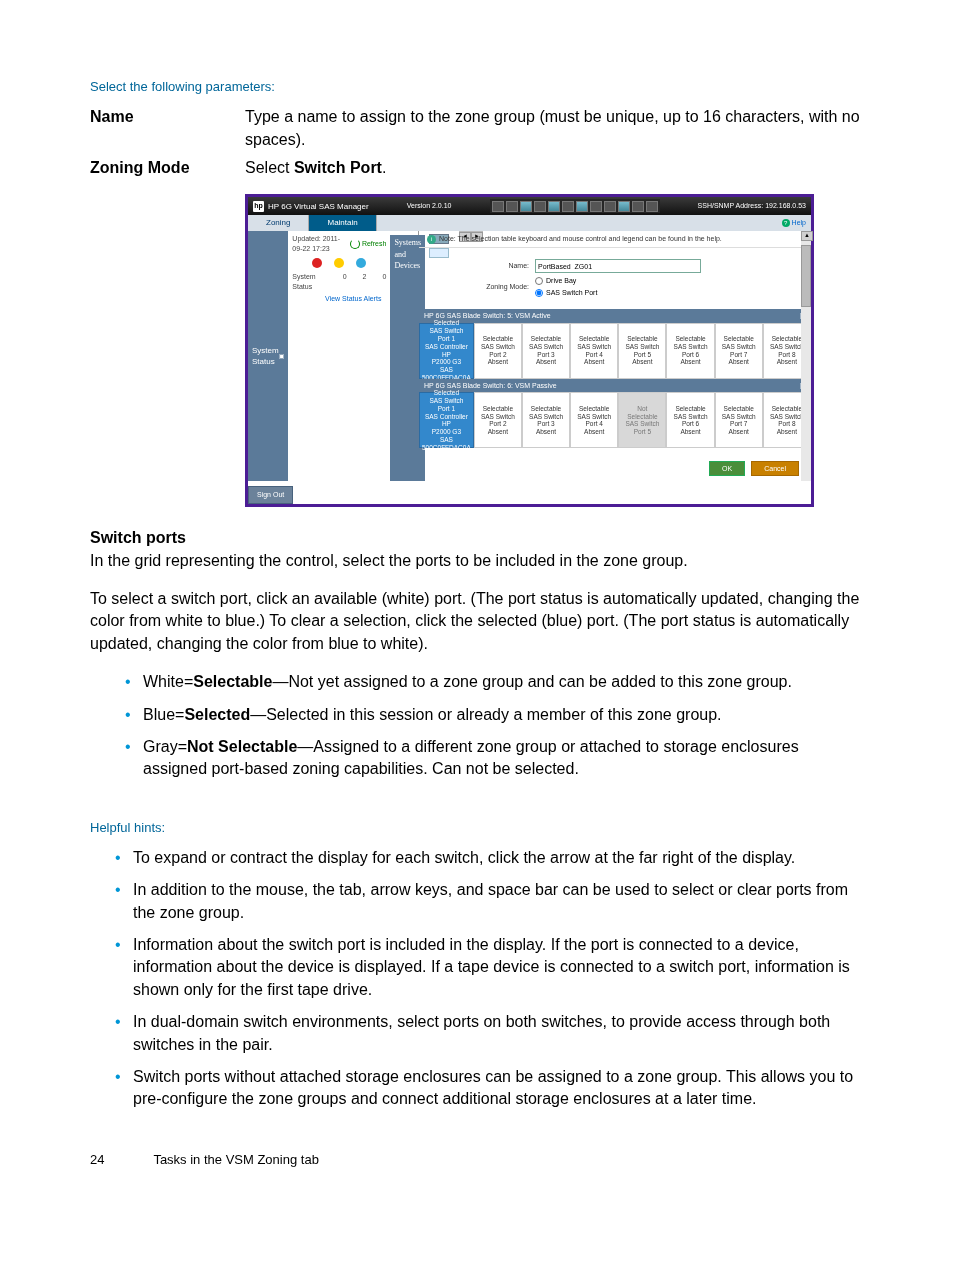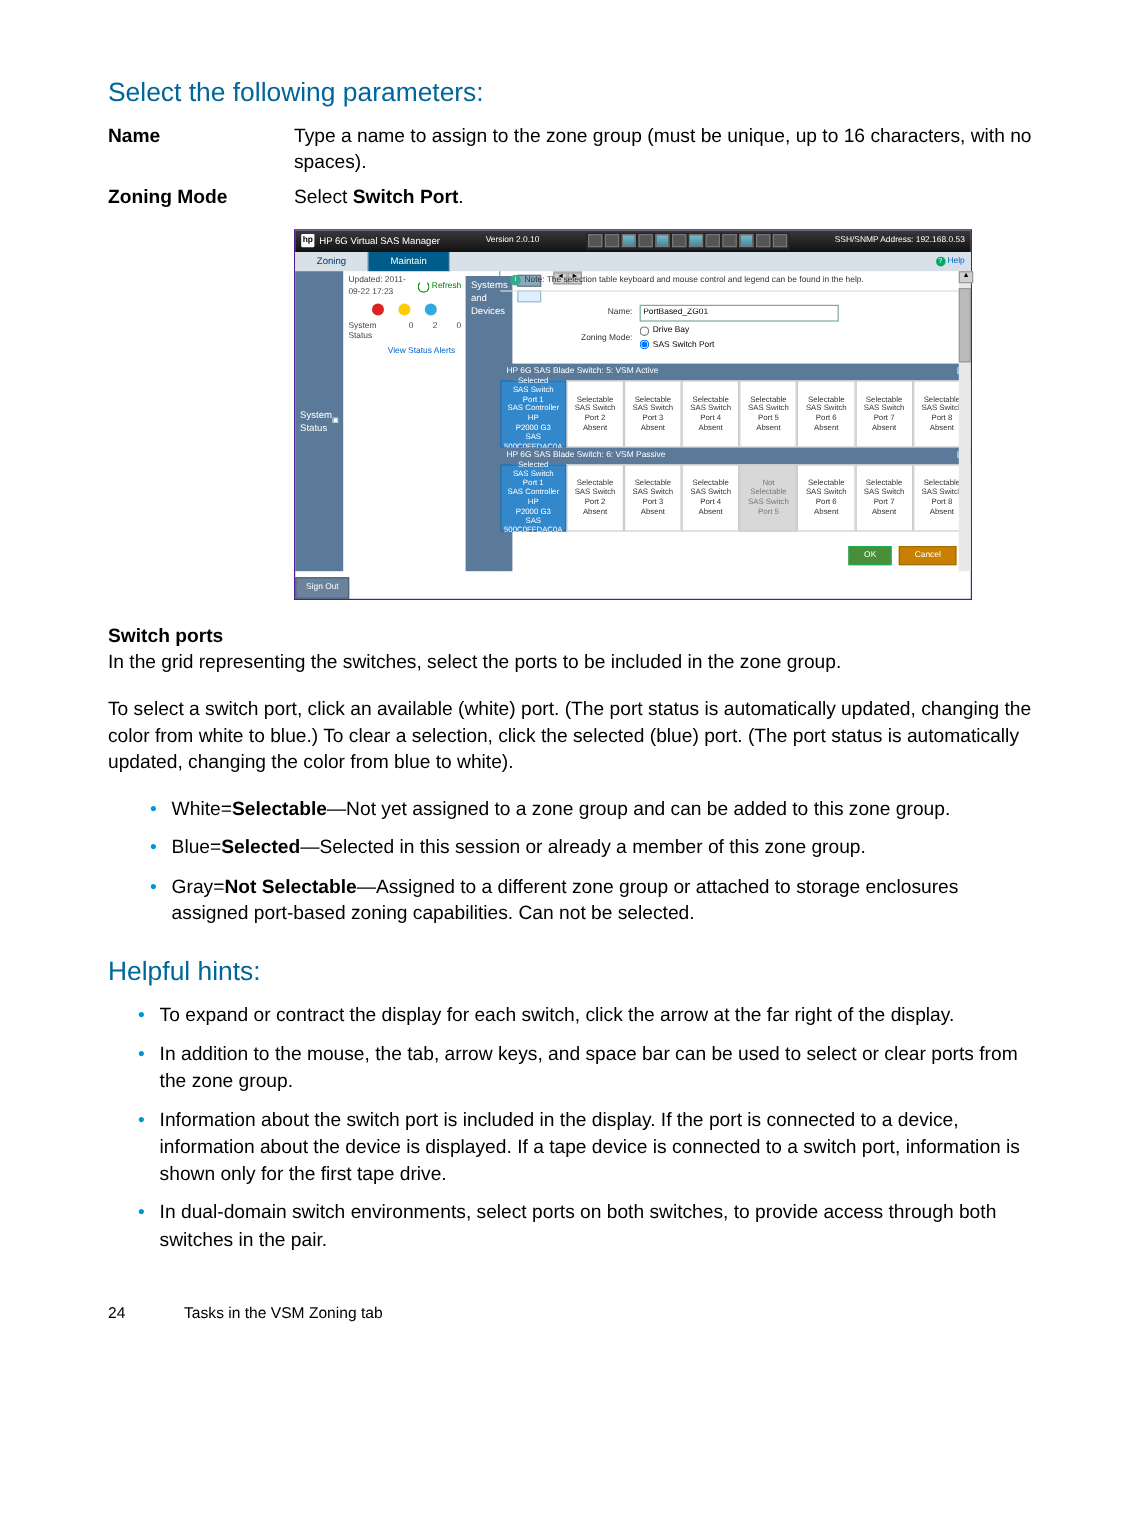--- a/index.html
+++ b/index.html
@@ -8,43 +8,43 @@
     color: #000;
     margin: 0;
     padding: 50px 90px 30px 90px;
     width: 954px;
     box-sizing: border-box;
     line-height: 1.4;
   }
   h3.section-title {
     color: #006699;
     font-weight: normal;
-    font-size: 22px;
-    margin: 12px 0 10px 0;
+    font-size: 13px;
+    margin: 28px 0 10px 0;
     font-family: Arial, sans-serif;
   }
   .param-row { display: flex; margin-bottom: 6px; }
   .param-label { width: 155px; font-weight: bold; flex-shrink:0;}
   .param-value { flex: 1; }
   ul.bullets { list-style: none; padding-left: 25px; margin: 8px 0;}
   ul.bullets li { position: relative; padding-left: 18px; margin-bottom: 10px;}
   ul.bullets li:before { content: "•"; color:#0096d6; position:absolute; left:0; top:0;}
   ul.nested-bullets { list-style: none; padding-left: 35px; margin: 8px 0;}
   ul.nested-bullets li { position: relative; padding-left: 18px; margin-bottom: 10px;}
   ul.nested-bullets li:before { content: "•"; color:#0096d6; position:absolute; left:0; top:0;}
   .switch-ports-block { display:flex; margin-top:20px;flex-direction:column;}
   .switch-ports-label { width:155px; font-weight:bold; flex-shrink:0;}
   .switch-ports-body { flex:1;}
   .footer { position: relative; margin-top: 40px; font-size:13px;}
   .page-num { display:inline-block; width:60px;}
   
   
   .vsm-shot {
     width: 563px; margin: 15px 0 15px 155px;
-    border:1px solid #4c1d95;
+    border:3px solid #4c1d95;
     font-size:8px;
     font-family: Tahoma, Arial, sans-serif;
     background:#fff;
   }
   .vsm-header {
     background: linear-gradient(#3a3a3a,#111);
     color:#fff; height:18px;
     display:flex; align-items:center; padding:0 5px;
     justify-content: space-between;
   }
@@ -64,21 +64,21 @@
   .left-pane{width:170px;border-right:1px solid #999;display:flex;flex-direction:row;}
   .sys-status-hdr{background:#5b7a99;color:#fff;padding:2px 4px;display:flex;justify-content:space-between;align-items:center;}
   .sys-status-body{padding:3px 4px;font-size:7px;color:#444;}
   .refresh{color:#008000;font-size:7px;display:flex;align-items:center;gap:2px;}
   .refresh-ico{width:8px;height:8px;border:1px solid #080;border-radius:50%;border-top-color:transparent;display:inline-block;}
   .status-icons-row{display:flex;gap:12px;margin:4px 0 4px 20px;align-items:center;}
   .status-icons-row .ic{width:10px;height:10px;border-radius:50%;}
   .ic.red{background:#d22;} .ic.yel{background:#fc0;} .ic.blu{background:#3ad;}
   .counts{display:flex;gap:16px;font-size:7px;color:#444;margin-left:24px;}
   .vsa-link{color:#0066cc;font-size:7px;text-align:right;display:block;margin:2px 5px 0 0;}
-  .sys-dev-hdr{background:#5b7a99;color:#fff;padding:2px 4px;margin-top:4px;}
+  .sys-dev-hdr{background:#5b7a99;color:#fff;padding:2px 4px;margin-top:4px;font-family:Liberation Serif, serif;}
   .tree{padding:4px 2px;font-size:7px;color:#003b6f;flex:1;overflow:hidden;}
   .tree .node{white-space:nowrap;padding:1px 0;}
   .tree .ico{display:inline-block;width:9px;height:8px;background:#69c;margin-right:2px;vertical-align:middle;border-radius:1px;}
   .tree .ico.folder{background:#fb3;}
   .tree .ico.srv{background:#39c;}
   .tree .ico.box{background:#888;}
   .tree .exp{display:inline-block;width:8px;height:8px;border:1px solid #888;line-height:6px;text-align:center;font-size:6px;margin-right:2px;color:#444;}
   .tree .selected{background:#bde;display:inline-block;padding:0 2px;}
   .tree .lvl1{padding-left:10px;} .tree .lvl2{padding-left:20px;} .tree .lvl3{padding-left:30px;} .tree .lvl4{padding-left:40px;}
   .signout{margin:5px 0 0 0;}
@@ -268,34 +268,35 @@
           <div class="thumb"></div>
         </div>
     </div>
   </div>
   <div class="signout"><span class="signout-btn">Sign Out</span></div>
 </div>
 
 <div class="switch-ports-block">
   <div class="switch-ports-label">Switch ports</div>
   <div class="switch-ports-body">
-    <p style="margin-top:0;">In the grid representing the switches, select the ports to be included in the zone group.</p>
+    <p style="margin-top:0;">In the grid representing the control, select the ports to be included in the zone group.</p>
     <p>To select a switch port, click an available (white) port. (The port status is automatically updated, changing the color from white to blue.) To clear a selection, click the selected (blue) port. (The port status is automatically updated, changing the color from blue to white).</p>
     <ul class="nested-bullets">
       <li><span>White=</span><b>Selectable</b><span>—Not yet assigned to a zone group and can be added to this zone group.</span></li>
       <li><span>Blue=</span><b>Selected</b><span>—Selected in this session or already a member of this zone group.</span></li>
       <li><span>Gray=</span><b>Not Selectable</b><span>—Assigned to a different zone group or attached to storage enclosures assigned port-based zoning capabilities. Can not be selected.</span></li>
     </ul>
   </div>
 </div>
 
 <h3 class="section-title">Helpful hints:</h3>
 <ul class="bullets" id="hints-list">
     <li>To expand or contract the display for each switch, click the arrow at the far right of the display.</li>
     <li>In addition to the mouse, the tab, arrow keys, and space bar can be used to select or clear ports from the zone group.</li>
     <li>Information about the switch port is included in the display. If the port is connected to a device, information about the device is displayed. If a tape device is connected to a switch port, information is shown only for the first tape drive.</li>
     <li>In dual-domain switch environments, select ports on both switches, to provide access through both switches in the pair.</li>
+    <li>Switch ports without attached storage enclosures can be assigned to a zone group. This allows you to pre-configure the zone groups and connect additional storage enclosures at a later time.</li>
   </ul>
 
 <div class="footer">
   <span class="page-num">24</span>
   <span>Tasks in the VSM Zoning tab</span>
 </div>
 
 </body></html>

